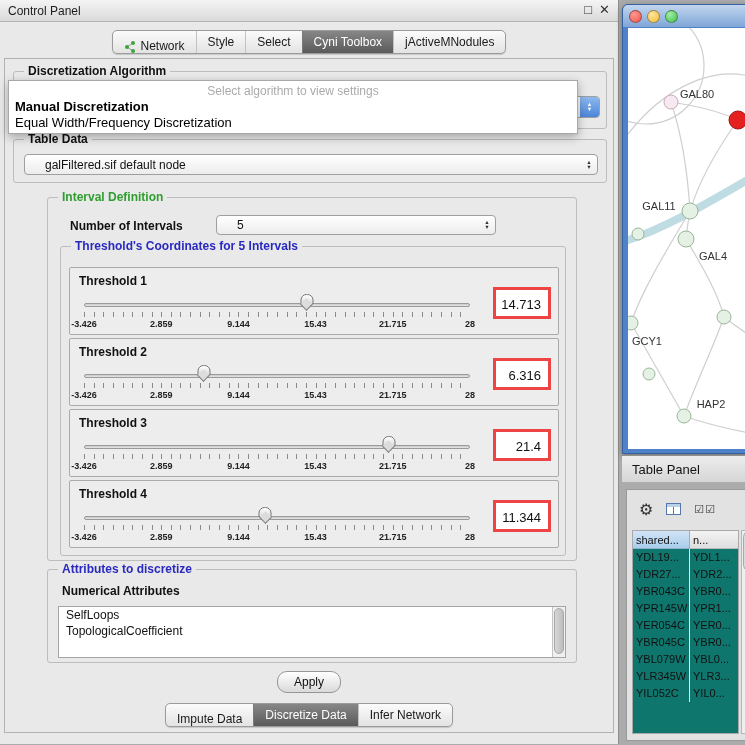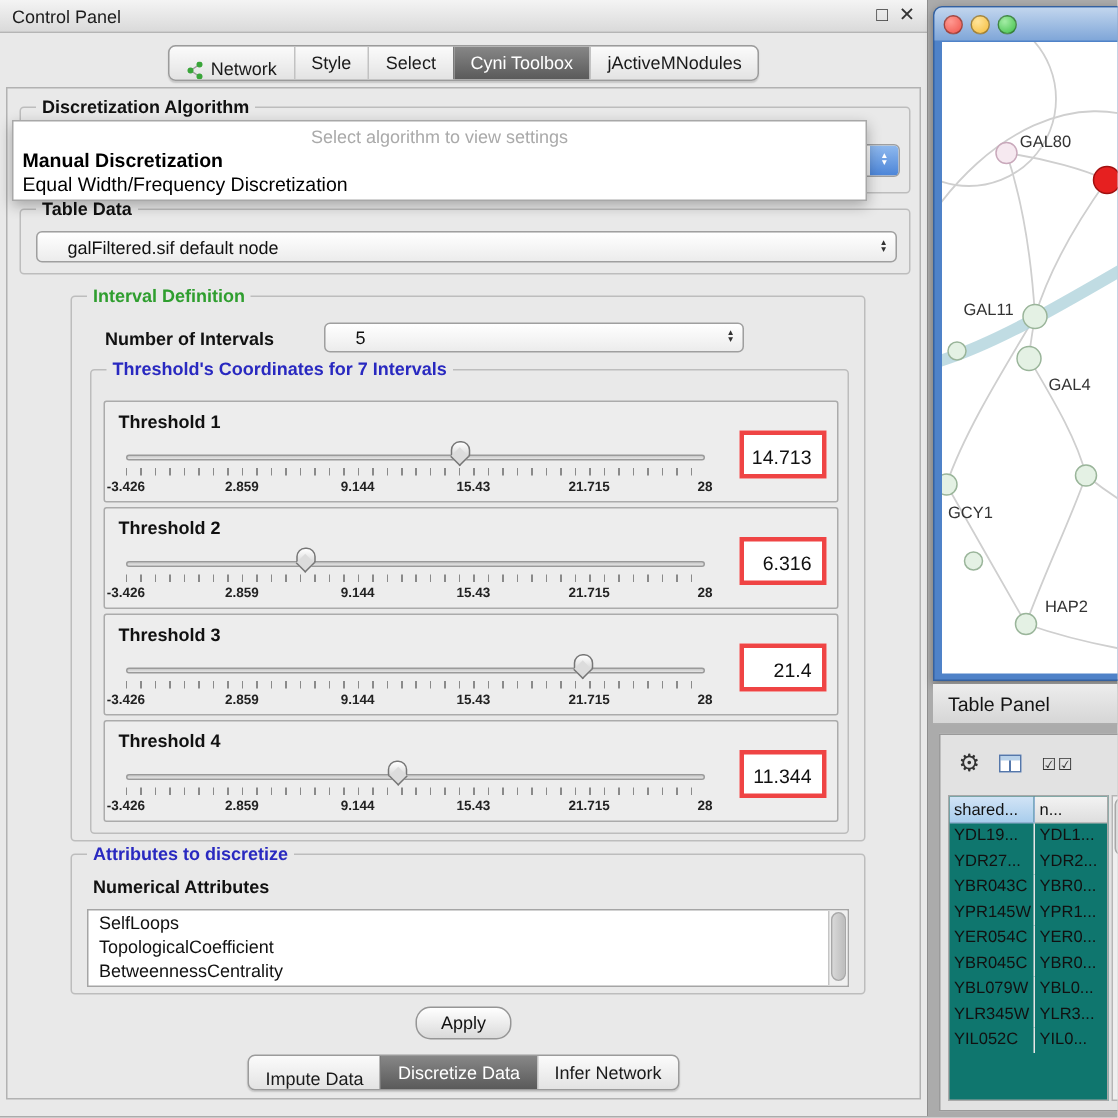--- a/index.html
+++ b/index.html
@@ -164,21 +164,21 @@
       <span class="bold12" style="left:22px; top:21px;">Number of Intervals</span>
       <div class="combo" style="left:168px; top:17px; width:280px; height:20px;">
         <span class="ctext">5</span>
         <span class="stepper">
           <span>▲</span>
             <span>▼</span>
         </span>
       </div>
 
       <div class="group" style="left:12px; top:48px; width:506px; height:310px;">
-        <span class="gtitle blue">Threshold's Coordinates for 7 Intervals</span>
+        <span class="gtitle blue">Threshold's Coordinates for 5 Intervals</span>
 
         <div class="tbox" style="top:20px;">
           <span class="t-label">Threshold 1</span>
           <div class="vbox">14.713</div>
           <div class="slider">
             <div class="track"></div>
             <div class="thumb" style="left: 57.7%;"></div>
             <div class="ticks"></div>
             <div class="scale">
               <span style="left:0%">-3.426</span>
@@ -247,21 +247,20 @@
 
       </div>
     </div>
 
     <div class="group" style="left:42px; top:510px; width:530px; height:94px;">
       <span class="gtitle blue">Attributes to discretize</span>
       <span class="bold12" style="left:14px; top:14px;">Numerical Attributes</span>
       <div class="listbox">
         <div class="li">SelfLoops</div>
         <div class="li">TopologicalCoefficient</div>
-        <div class="li">BetweennessCentrality</div>
         <div class="lb-scroll">
             <div class="lb-thumb"></div>
           </div>
       </div>
     </div>
 
     <button class="apply-btn">Apply</button>
   </div>
 
   <div class="dropdown">

